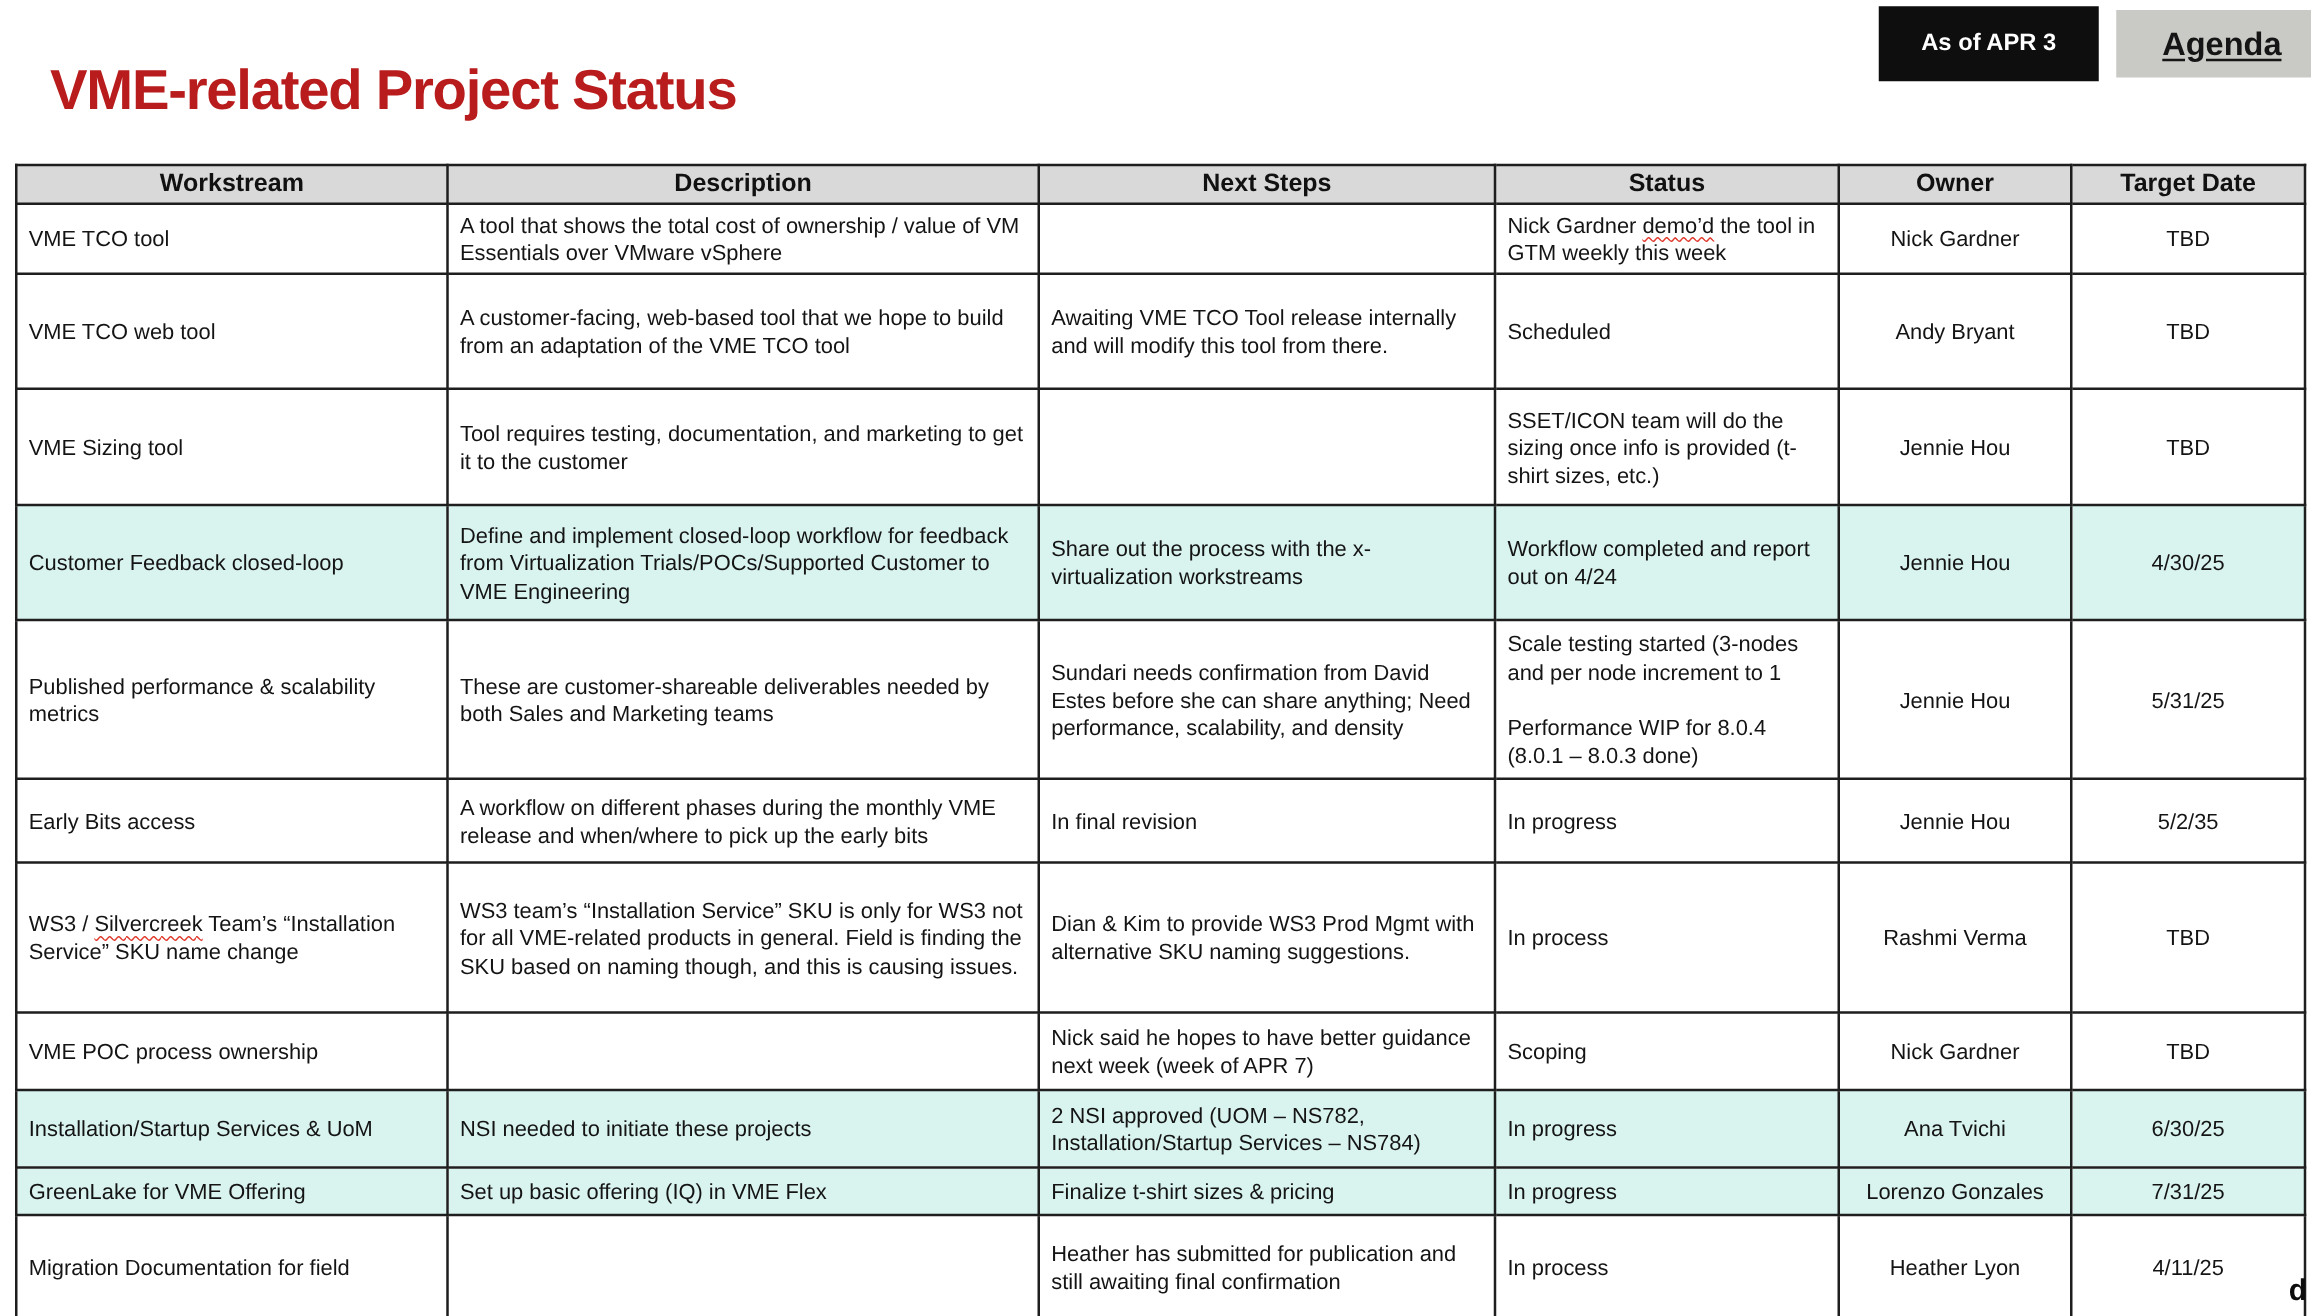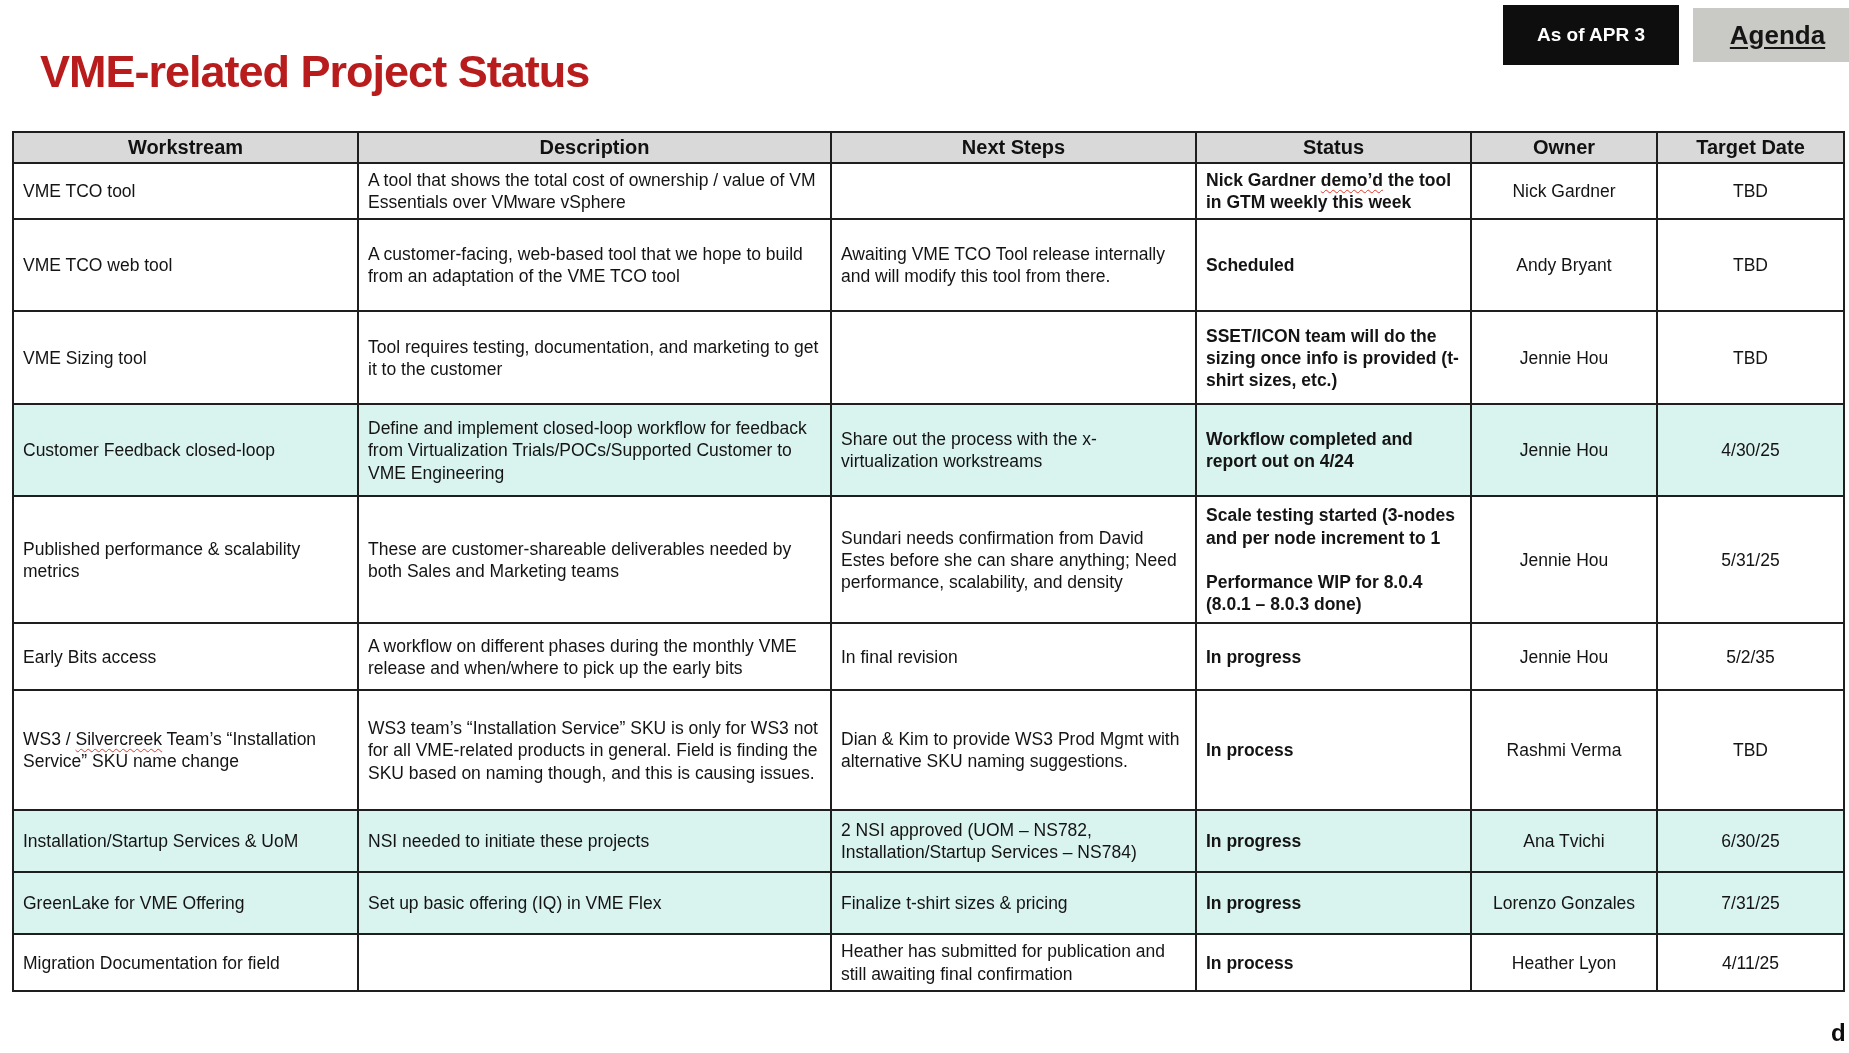--- a/index.html
+++ b/index.html
@@ -72,21 +72,21 @@
   }
   .status-table td {
     font-size: 17.5px;
     line-height: 1.27;
     vertical-align: middle;
     padding: 5px 9px;
     color: #141414;
     overflow: hidden;
   }
   td.c-center { text-align: center; padding: 5px 4px; }
-  td.cell-status { white-space: pre-line; font-weight: bold; }
+  td.cell-status { white-space: pre-line; }
   tbody tr.hl td { background: var(--highlight, #d9f3ef); }
 
   tbody tr:nth-child(1)  { height: 56px; }
   tbody tr:nth-child(2)  { height: 92px; }
   tbody tr:nth-child(3)  { height: 93px; }
   tbody tr:nth-child(4)  { height: 92px; }
   tbody tr:nth-child(5)  { height: 127px; }
   tbody tr:nth-child(6)  { height: 67px; padding-left: 17px; }
   tbody tr:nth-child(7)  { height: 120px; }
   tbody tr:nth-child(8)  { height: 62px; }
@@ -193,20 +193,28 @@
     <td class="c-center cell-target">5/2/35</td>
   </tr>
         <tr>
     <td class="c-left cell-workstream">WS3 / <span class="squiggle">Silvercreek</span> Team’s “Installation Service” SKU name change</td>
     <td class="c-left cell-description">WS3 team’s “Installation Service” SKU is only for WS3 not for all VME-related products in general. Field is finding the SKU based on naming though, and this is causing issues.</td>
     <td class="c-left cell-next-steps">Dian &amp; Kim to provide WS3 Prod Mgmt with alternative SKU naming suggestions.</td>
     <td class="c-left cell-status">In process</td>
     <td class="c-center cell-owner">Rashmi Verma</td>
     <td class="c-center cell-target">TBD</td>
   </tr>
+        <tr>
+    <td class="c-left cell-workstream">VME POC process ownership</td>
+    <td class="c-left cell-description"></td>
+    <td class="c-left cell-next-steps">Nick said he hopes to have better guidance next week (week of APR 7)</td>
+    <td class="c-left cell-status">Scoping</td>
+    <td class="c-center cell-owner">Nick Gardner</td>
+    <td class="c-center cell-target">TBD</td>
+  </tr>
         <tr class="hl">
     <td class="c-left cell-workstream">Installation/Startup Services &amp; UoM</td>
     <td class="c-left cell-description">NSI needed to initiate these projects</td>
     <td class="c-left cell-next-steps">2 NSI approved (UOM – NS782, Installation/Startup Services – NS784)</td>
     <td class="c-left cell-status">In progress</td>
     <td class="c-center cell-owner">Ana Tvichi</td>
     <td class="c-center cell-target">6/30/25</td>
   </tr>
         <tr class="hl">
     <td class="c-left cell-workstream">GreenLake for VME Offering</td>

